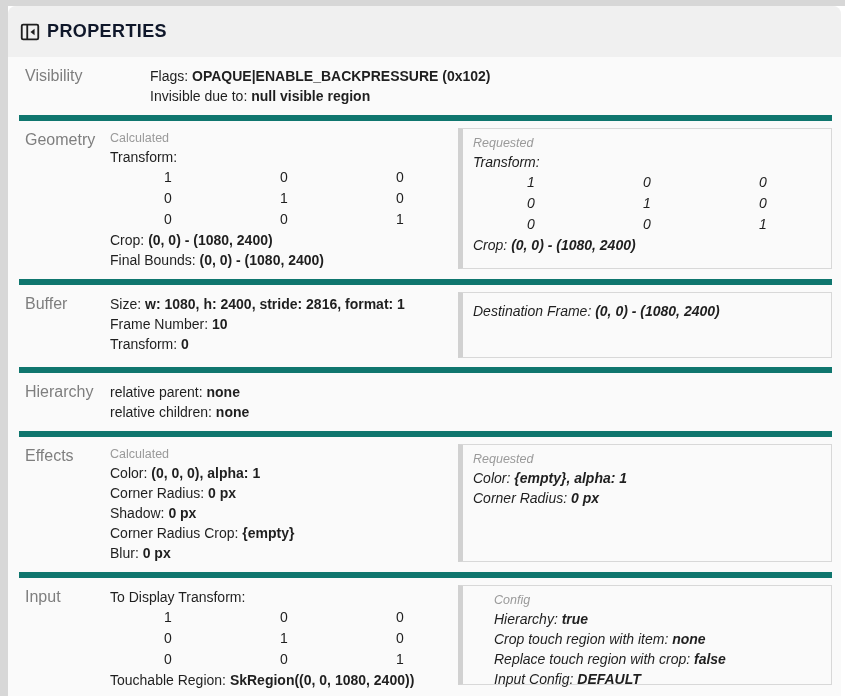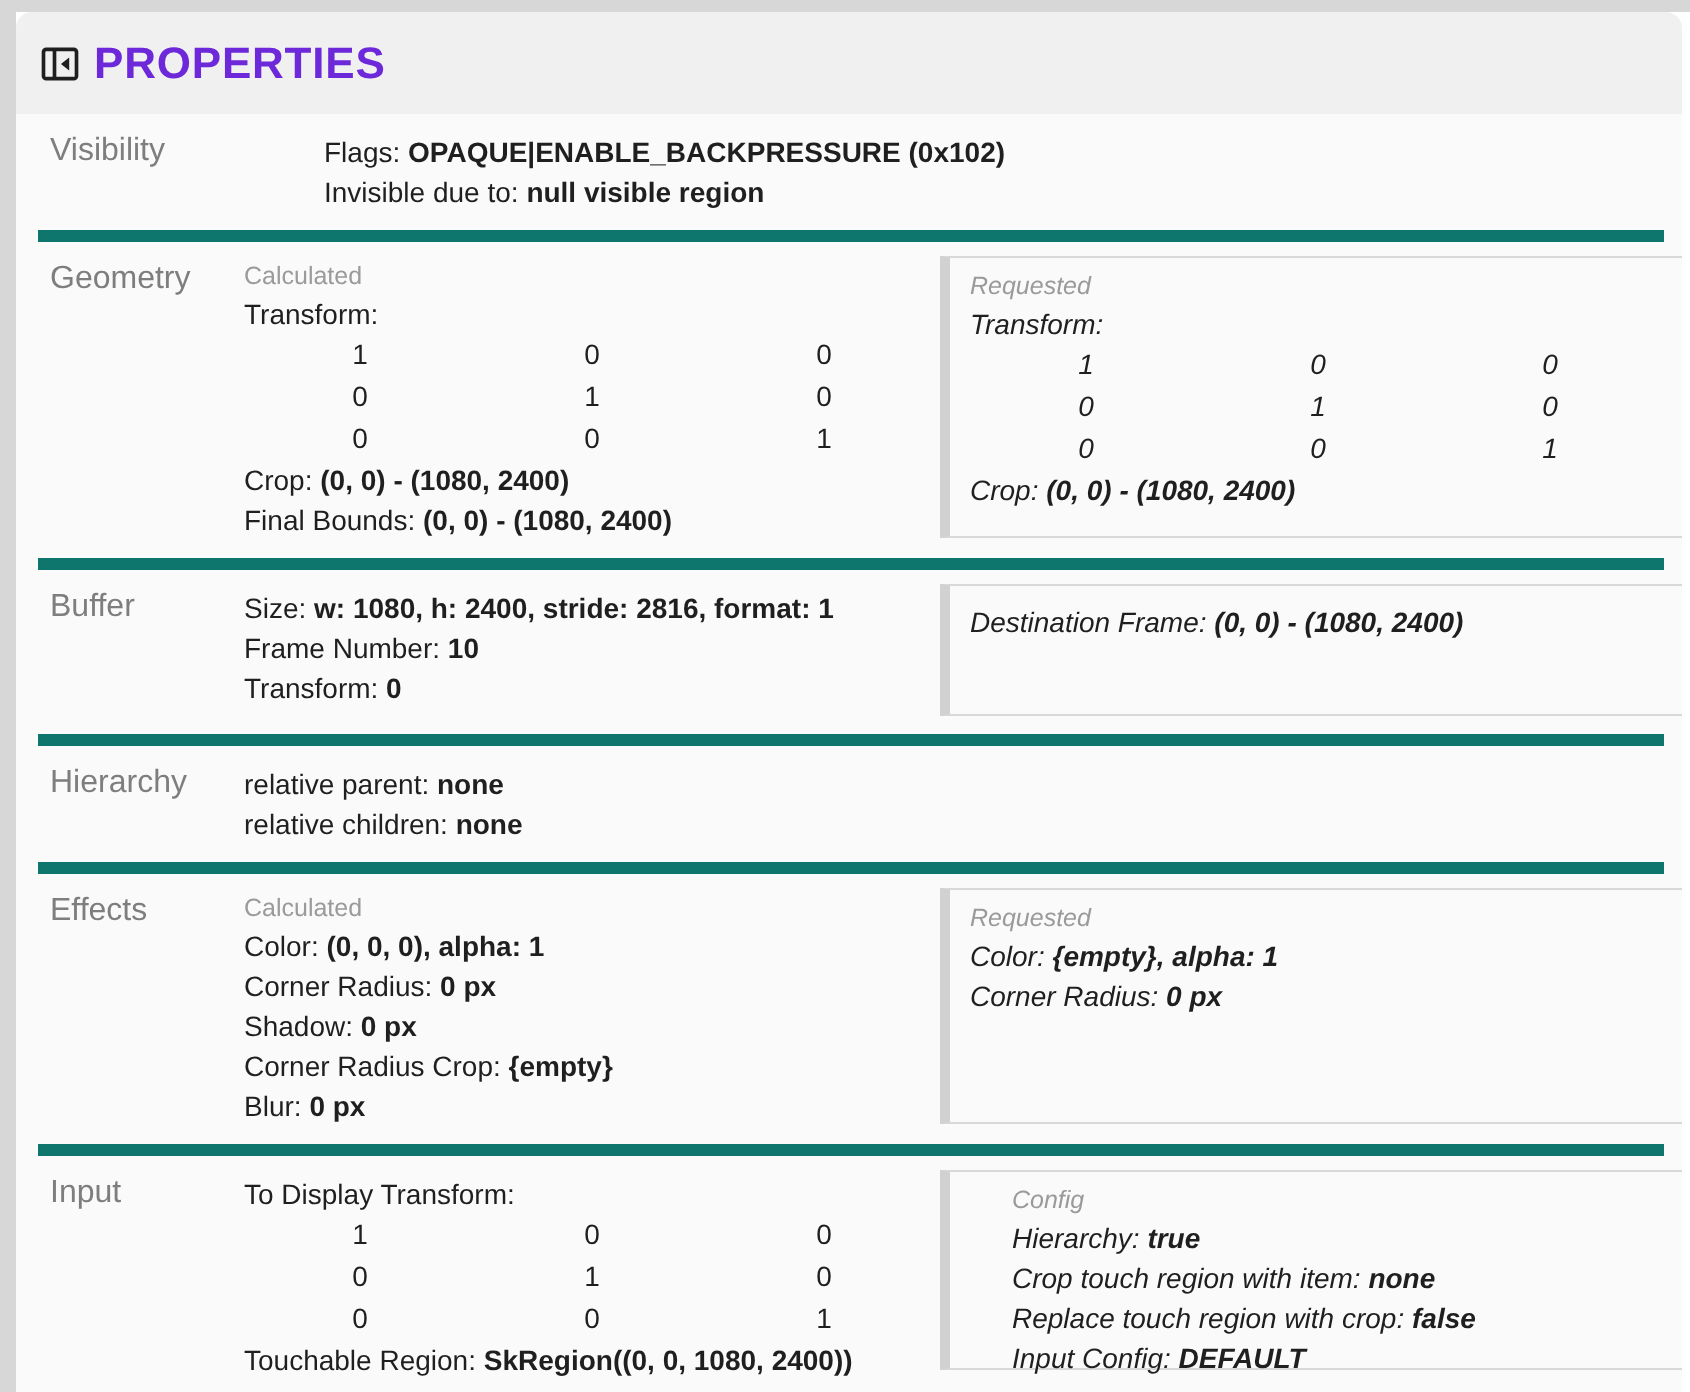--- a/index.html
+++ b/index.html
@@ -2,23 +2,23 @@
 <html><head>
 <meta charset="utf-8">
 <style>
   * { margin:0; padding:0; box-sizing:border-box; }
   html,body { width:845px; height:696px; background:#ffffff; font-family:"Liberation Sans", sans-serif; overflow:hidden; }
   .gutter-top { position:absolute; left:0; top:0; width:845px; height:6px; background:#d7d7d7; }
   .gutter-left { position:absolute; left:0; top:0; width:8px; height:696px; background:#d7d7d7; }
   .card { position:absolute; left:8px; top:6px; width:833px; height:690px; background:#fafafa; border-radius:8px 8px 0 0; overflow:hidden; }
   .header { height:51px; background:#f0f0f0; display:flex; align-items:center; padding-left:9px; }
   .icon-btn { width:26px; height:26px; display:flex; align-items:center; justify-content:center; color:#1f1f1f; cursor:pointer; }
-  .title { font-size:22px; font-weight:bold; color:#6d28d9; letter-spacing:0.4px; margin-left:4px; }
+  .title { font-size:18px; font-weight:bold; color:#0f172a; letter-spacing:0.4px; margin-left:4px; }
   .content { background:#fafafa; }
-  .sec { display:flex; margin:0 9px 0 11px; padding:9px 0 9px 6px;gap:12px; }
+  .sec { display:flex; margin:0 9px 0 11px; padding:9px 0 9px 6px; }
   .sec + .sec { border-top:6px solid #0f766e; }
   .sec-label { width:85px; flex:0 0 85px; color:#7e7e7e; font-size:16px; padding-top:1px; }
   .sec-body { flex:1; display:flex; }
   .col-left { width:348px; flex:0 0 348px; }
   .col-right { width:374px; flex:0 0 374px; margin-top:-2px; }
   .line { font-size:14px; line-height:20px; color:#1f1f1f; white-space:nowrap; }
   .line .v { font-weight:bold; }
   .group-label { font-size:12.5px; line-height:17px; color:#9a9a9a; }
   .matrix { display:grid; grid-template-columns:repeat(3,116px); }
   .matrix .mc { font-size:14px; line-height:21px; color:#1f1f1f; text-align:center; }

